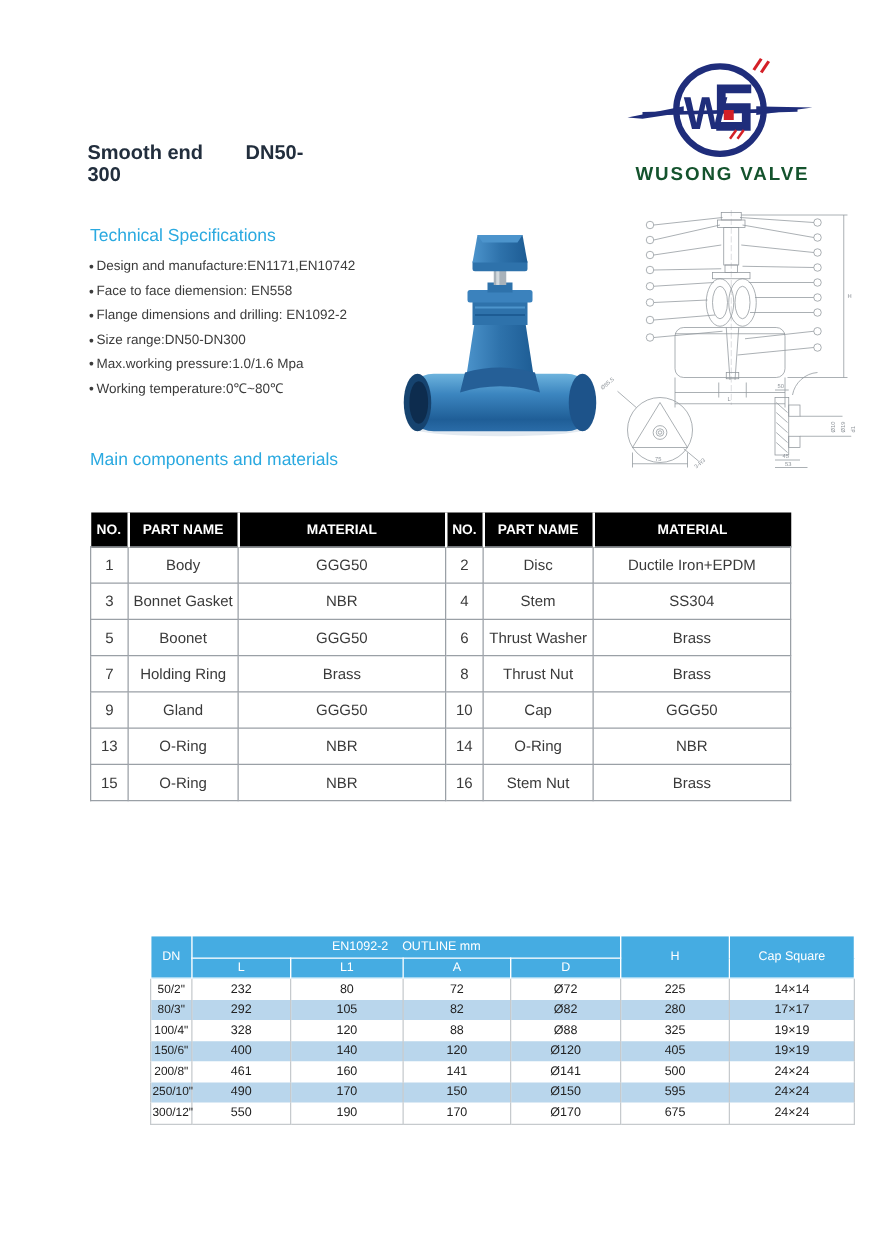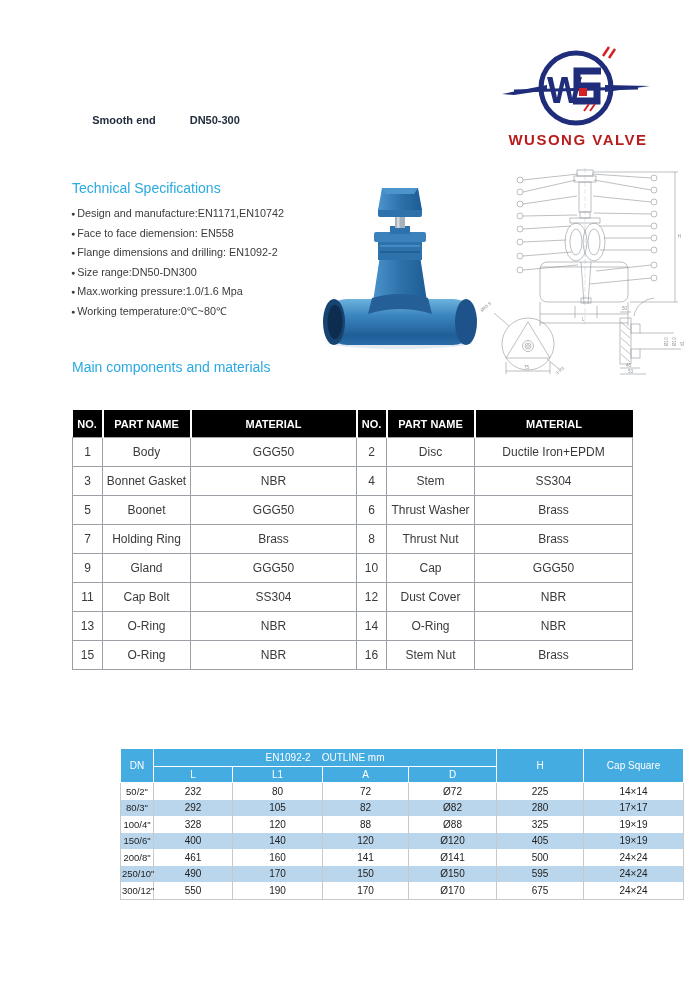--- a/index.html
+++ b/index.html
@@ -5,27 +5,27 @@
   html,body{margin:0;padding:0;background:#fff;}
   .page{position:relative;width:700px;height:1001px;background:#ffffff;overflow:hidden;
         font-family:"Liberation Sans",sans-serif;}
 
   
   .title-block{position:absolute;left:58px;top:63px;width:204px;height:69px;
 imag               background:#4aade3;color:#fff;padding:0;box-sizing:border-box;}
   .title-line{font-size:17px;font-weight:bold;letter-spacing:1.6px;line-height:20px;
               margin-left:12px;}
   .title-line.first{margin-top:7px;}
-  .subtitle{margin-left:12px;margin-top:4px;font-size:11px;color:#222e3d;font-weight:600;text-align:center;}
+  .subtitle{margin-left:12px;margin-top:4px;font-size:16px;color:#222e3d;font-weight:600;}
   .subtitle .gap{display:inline-block;width:34px;}
 
   
   .logo-wrap{position:absolute;left:500px;top:42px;width:152px;height:94px;}
   .brand-name{position:absolute;left:494px;top:131px;width:168px;text-align:center;
-              font-size:15px;font-weight:bold;letter-spacing:1.5px;color:#b91c1c;}
+              font-size:15px;font-weight:bold;letter-spacing:1.5px;color:#14532d;}
 
   
   .section-heading{position:absolute;left:72px;font-size:14px;color:#2aa9e0;}
   .h-specs{top:180px;}
   .h-comp{top:359px;}
   .h-dims{top:699px;}
 
   
   .spec-list{position:absolute;left:71px;top:204px;width:260px;list-style:none;margin:0;padding:0;}
   .spec-list li{font-size:10.8px;color:#3b3b3b;line-height:18.6px;white-space:nowrap;}
@@ -295,28 +295,20 @@
         </tr>
         <tr>
           <td>9</td>
           <td>Gland</td>
           <td>GGG50</td>
           <td>10</td>
           <td>Cap</td>
           <td>GGG50</td>
         </tr>
         <tr>
-          <td>11</td>
-          <td>Cap Bolt</td>
-          <td>SS304</td>
-          <td>12</td>
-          <td>Dust Cover</td>
-          <td>NBR</td>
-        </tr>
-        <tr>
           <td>13</td>
           <td>O-Ring</td>
           <td>NBR</td>
           <td>14</td>
           <td>O-Ring</td>
           <td>NBR</td>
         </tr>
         <tr>
           <td>15</td>
           <td>O-Ring</td>

